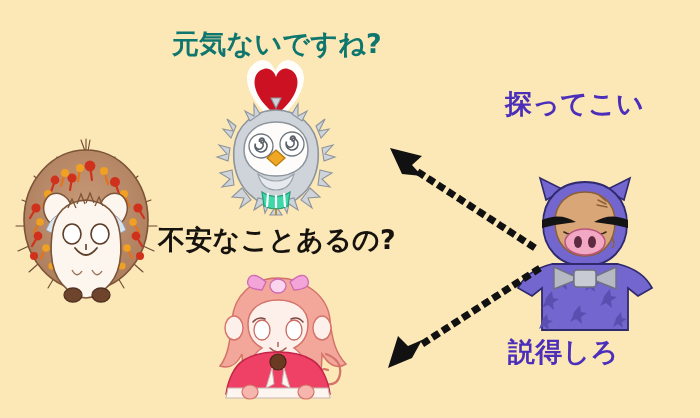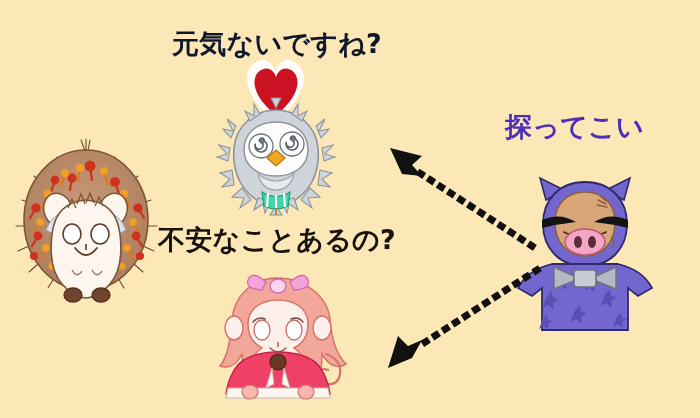--- a/index.html
+++ b/index.html
@@ -335,20 +335,21 @@
   <svg class="arrow-svg" style="left:382px; top:146px;" width="160" height="110" viewBox="0 0 160 110">
     <line x1="150" y1="100" x2="30" y2="22" stroke="#111111" stroke-width="7" stroke-dasharray="1 11" stroke-linecap="square"></line>
     <path d="M8 2 L40 10 L30 19 L40 30 L20 28 Z" fill="#111111"></path>
   </svg>
 
   <svg class="arrow-svg" style="left:382px; top:262px;" width="160" height="110" viewBox="0 0 160 110">
     <line x1="155" y1="8" x2="34" y2="86" stroke="#111111" stroke-width="7" stroke-dasharray="1 11" stroke-linecap="square"></line>
     <path d="M6 106 L16 74 L26 84 L40 78 L30 96 Z" fill="#111111"></path>
   </svg>
 
-  <div class="caption" id="caption-owl" style="color: #0f172a;">元気ないですね?</div>
+  <div class="caption" id="caption-owl" style="color: #0f766e;">元気ないですね?</div>
 
   <div class="caption" id="caption-girl" style="color: rgb(22, 18, 13);">不安なことあるの?</div>
 
-  <div class="caption" id="order-top" style="color: rgb(75, 47, 186); margin-top: 23px;">探ってこい</div>
-
+  <div class="caption" id="order-top" style="color: rgb(75, 47, 186);">探ってこい</div>
+
+  <div class="caption" id="order-bottom" style="color: rgb(75, 47, 186);">説得しろ</div>
 
 </div>
 
 </body></html>

